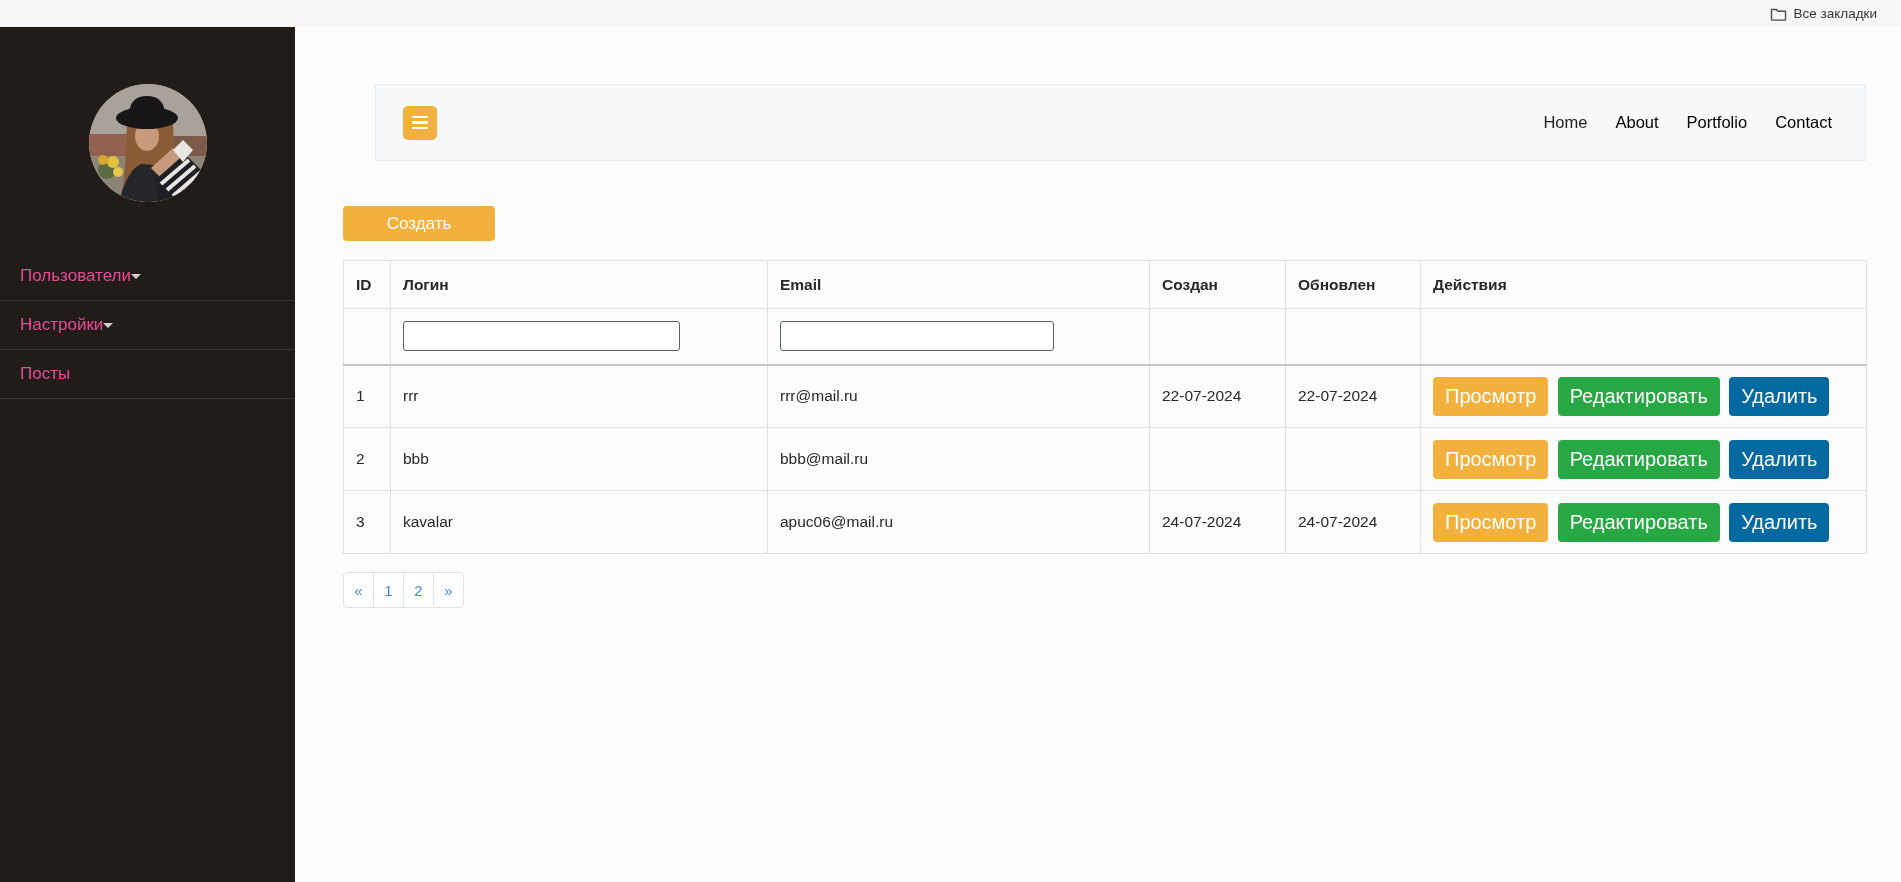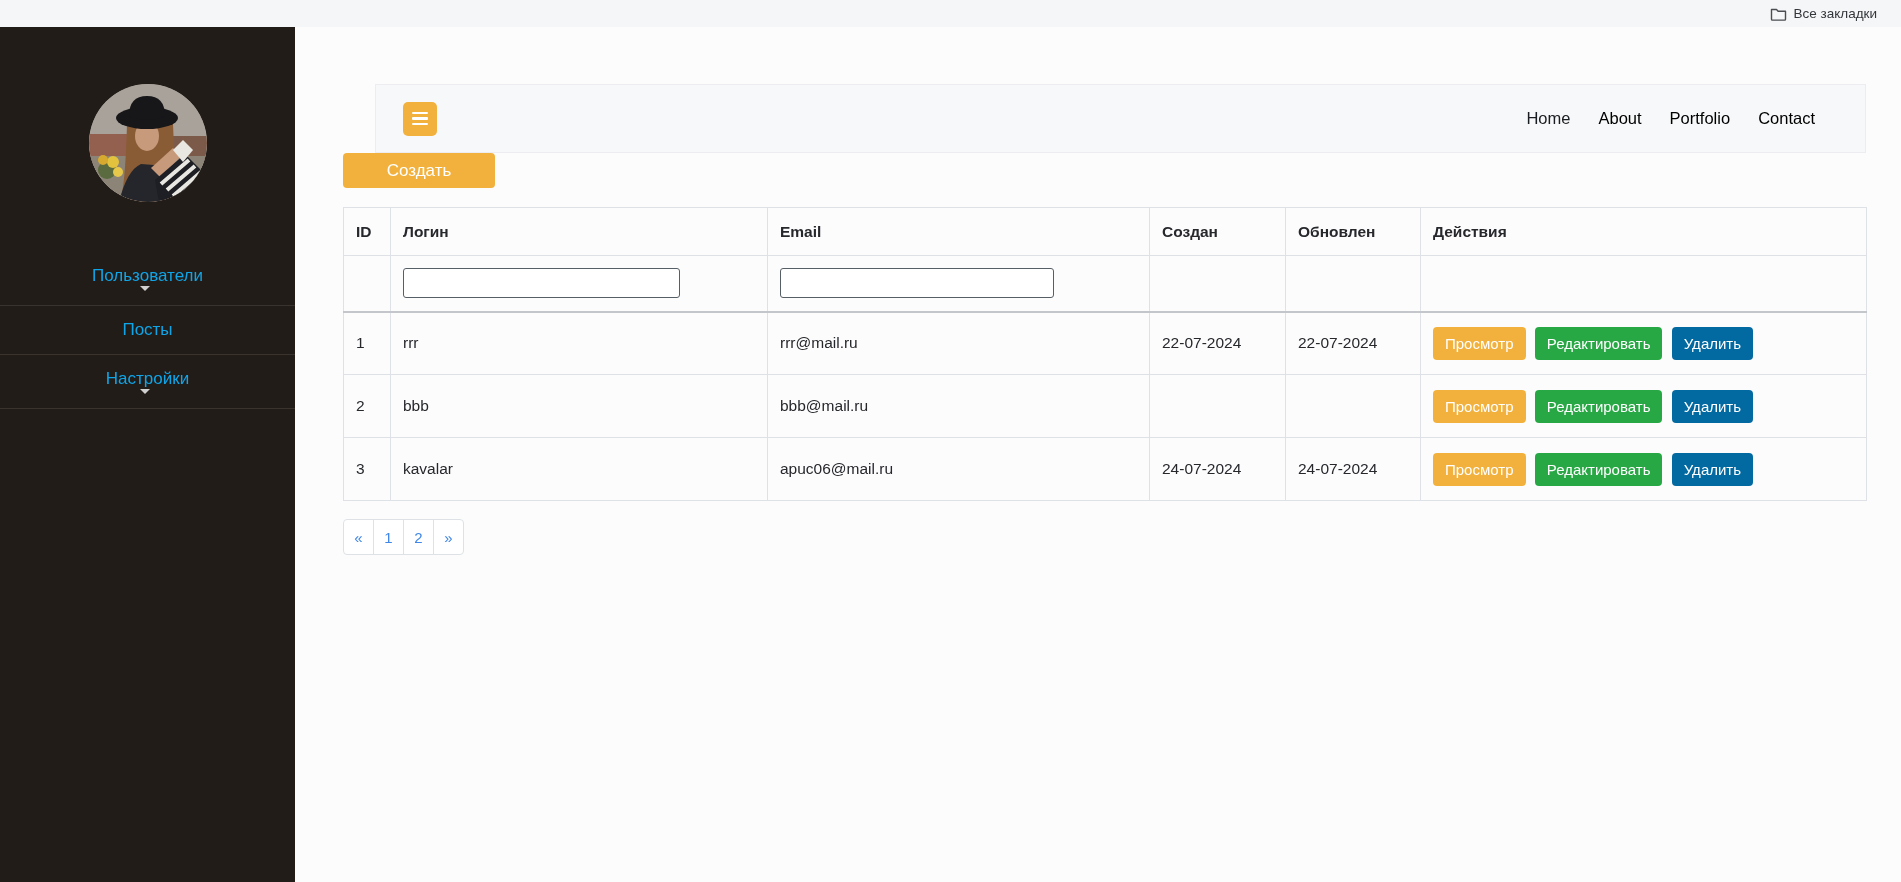--- a/index.html
+++ b/index.html
@@ -20,53 +20,53 @@
 
   
   .sidebar { width: 295px; height: 100%; background: #221c18; flex: 0 0 295px; }
   .avatar-wrap { display: flex; justify-content: center; margin-top: 57px; }
   .avatar {
     width: 118px; height: 118px; border-radius: 50%; overflow: hidden;
     background: #a8a29a;
   }
   .side-nav { margin-top: 50px; }
   .side-item {
-    position: relative; padding: 14px 20px; font-size: 17px; color: #0ea5e9;
+    position: relative; padding: 14px 20px; font-size: 17px; color: #ec4899;
     border-bottom: 1px solid #3a332d; cursor: pointer;
-    display: flex; align-items: center; justify-content: space-between; flex-direction: column;
+    display: flex; align-items: center; 
   }
   .caret-down {
     width: 0; height: 0; border-left: 5px solid transparent;
     border-right: 5px solid transparent; border-top: 5px solid #cfcfcf;
     margin-right: 6px;
   }
 
   
   .main { flex: 1 1 auto; background: #fcfcfd; height: 100%; }
   .container { width: 1523px; margin-left: 48px; }
 
   .navbar {
-    margin-top: 57px; height: 69px; background: #f7f8f9;
+    margin-top: 57px; height: 77px; background: #f7f8f9;
     border: 1px solid #ededf1;
     display: flex; align-items: center; justify-content: space-between;
-    padding: 0 50px 0 27px;
+    padding: 0 33px 0 27px;
     margin-left: 32px;
   }
   .hamburger-btn {
     width: 34px; height: 34px; background: #f2b13c; border: none; border-radius: 5px;
     display: flex; flex-direction: column; align-items: center; justify-content: center;
     gap: 3px; cursor: pointer;
   }
   .hamburger-btn span { display: block; width: 16px; height: 2.5px; background: #ffffff; border-radius: 1px; }
   .nav-links { display: flex; gap: 28px; }
   .nav-links a { text-decoration: none; font-size: 16.5px; color: #000000; cursor: pointer; }
   .nav-links a.active { color: #1a1d21; }
 
   .create-btn {
-    width: 152px; height: 35px; background: #f2b13c; color: #ffffff;
+    margin-top: 45px; width: 152px; height: 35px; background: #f2b13c; color: #ffffff;
     border: none; border-radius: 4px; font-size: 17px; cursor: pointer;
     font-family: "Liberation Sans", sans-serif; display: block;
   }
 
   
   table.users {
     margin-top: 19px; border-collapse: collapse; width: 1523px; table-layout: fixed;
     background: #fcfcfd;
   }
   table.users th, table.users td {
@@ -79,21 +79,21 @@
   td.cell-id { color: #eda73c; }
   .filter-input {
     height: 30px; border: 1px solid #575f66; border-radius: 3px; background: #ffffff;
     padding: 0 8px; font-size: 15px; font-family: "Liberation Sans", sans-serif;
   }
   .filter-input.login { width: 277px; }
   .filter-input.email { width: 274px; }
 
   .action-btn {
     display: inline-block; border: none; border-radius: 4px; color: #ffffff;
-    font-size: 15px; padding: 8px 12px; margin-right: 5px; cursor: pointer;
+    font-size: 20px; padding: 8px 12px; margin-right: 5px; cursor: pointer;
     font-family: "Liberation Sans", sans-serif;
   }
   .btn-view { background: #f2b13c; }
   .btn-edit { background: #28a745; }
   .btn-delete { background: #0369a1; }
 
   
   .pagination { margin-top: 18px; display: flex; }
   .page-item {
     min-width: 31px; height: 36px; background: #ffffff; border: 1px solid #dee2e6;
@@ -147,25 +147,25 @@
           </g>
         </svg>
       </div>
     </div>
     <nav class="side-nav">
       <div class="side-item">
         <span>Пользователи</span>
         <span class="caret-down"></span>
       </div>
       <div class="side-item">
-        <span>Посты</span>
-      </div>
-      <div class="side-item">
         <span>Настройки</span>
         <span class="caret-down"></span>
+      </div>
+      <div class="side-item">
+        <span>Посты</span>
       </div>
     </nav>
   </aside>
 
   <main class="main">
     <div class="container">
 
       <header class="navbar">
         <button class="hamburger-btn">
           <span></span>

